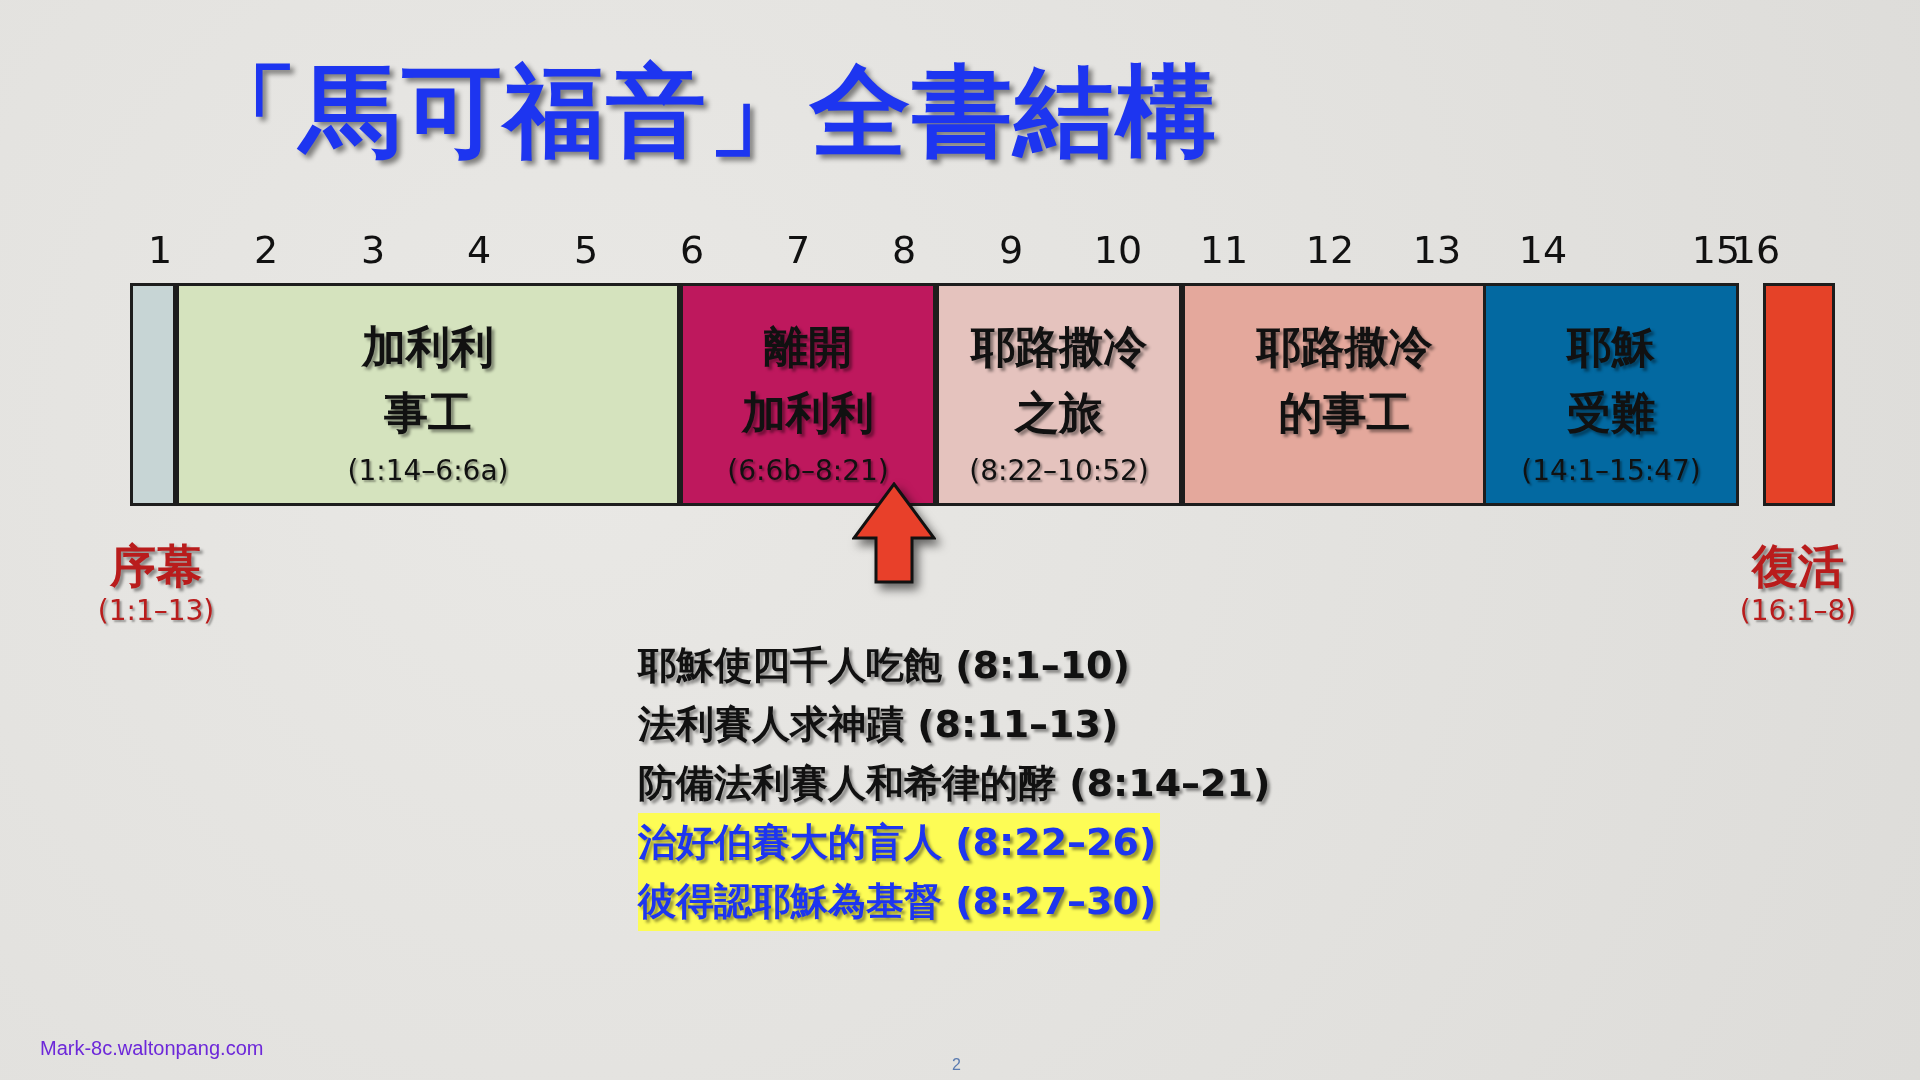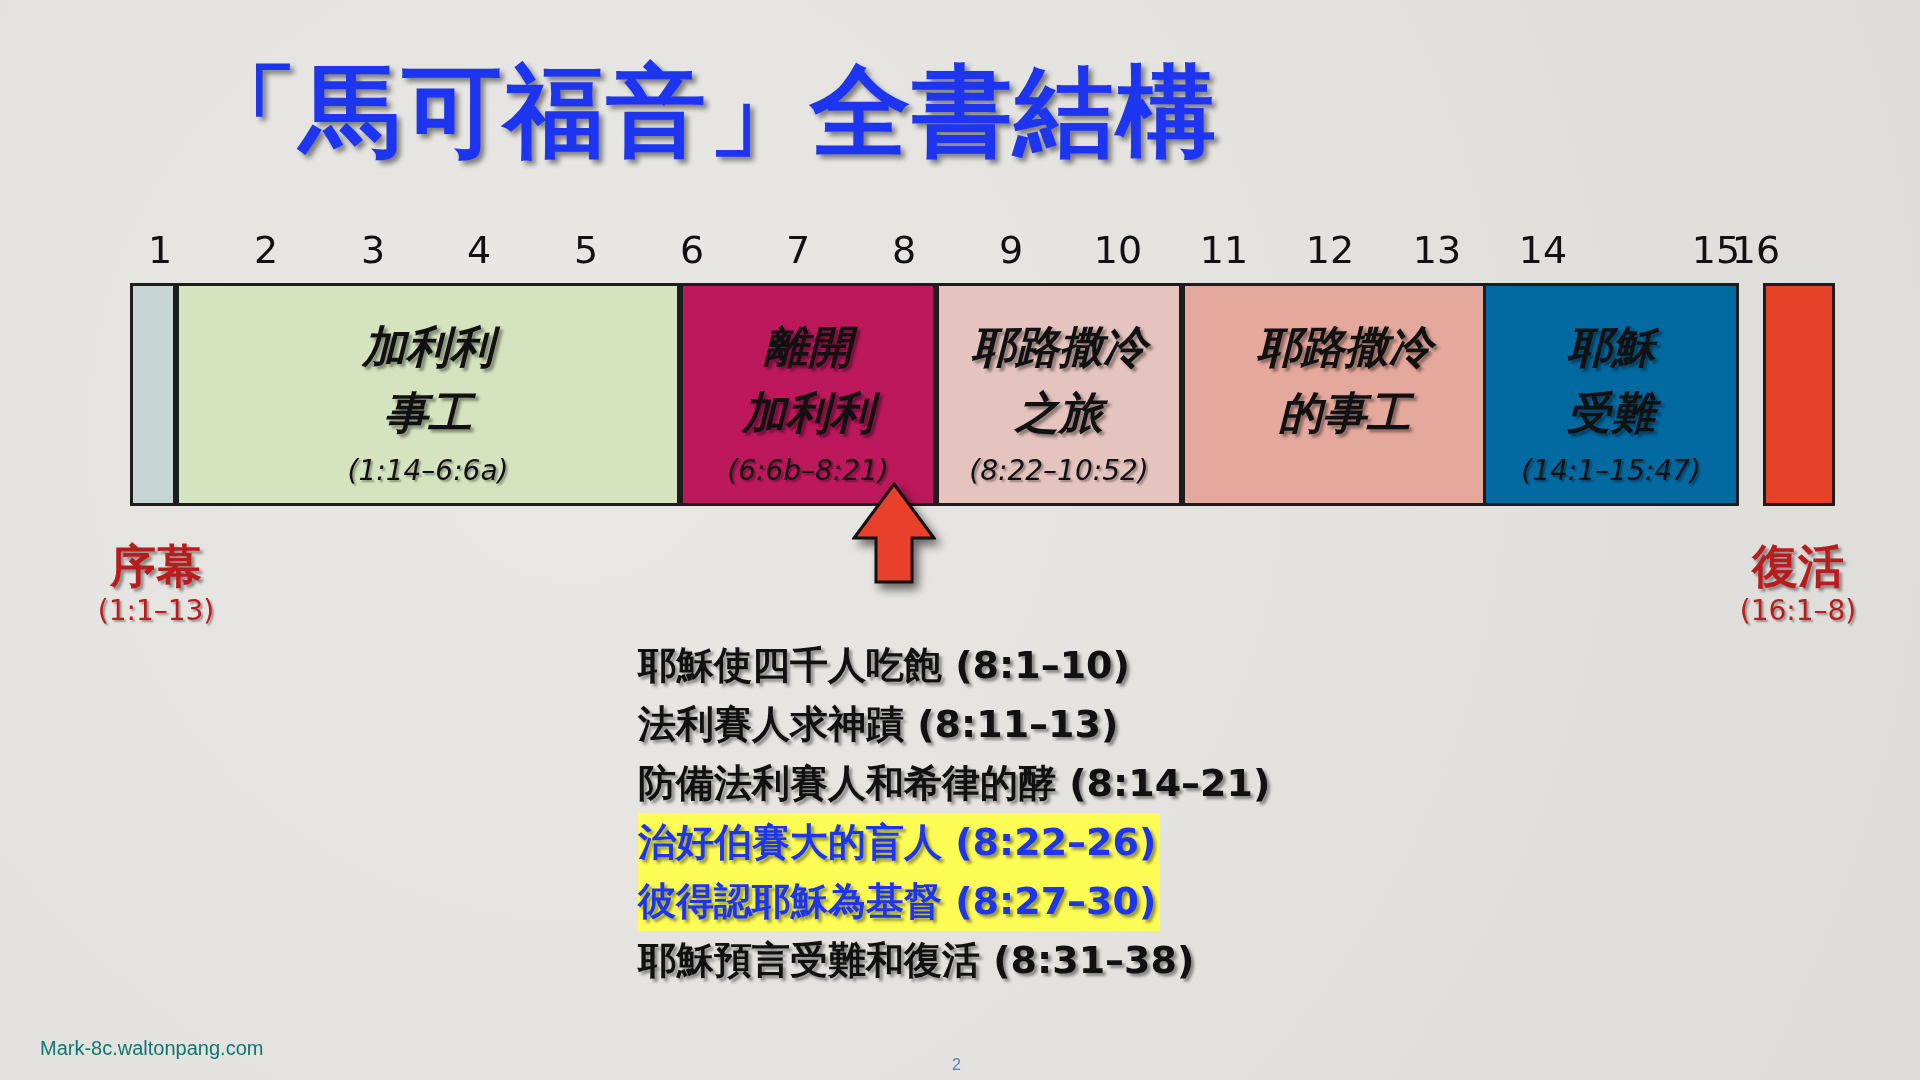--- a/index.html
+++ b/index.html
@@ -17,21 +17,20 @@
   }
   .chap {
     position:absolute; top:228px; width:60px; text-align:center;
     font-size:38px; color:#111; font-family:"DejaVu Sans", sans-serif;
   }
   .box {
     position:absolute; top:283px; height:223px;
     border:3px solid #1d1d1d; box-sizing:border-box;
     display:flex; flex-direction:column; align-items:center;
     color:#111;
-    font-style:italic;
   }
   .box .main {
     margin-top:28px; font-size:44px; font-weight:bold; line-height:66px; text-align:center;
     text-shadow:3px 3px 3px rgba(0,0,0,0.4); white-space:pre;
   }
   .box .ref {
     position:absolute; bottom:16px; left:0; right:0; text-align:center;
     font-size:28px; text-shadow:2px 2px 2px rgba(0,0,0,0.35);
   }
   .side-label {
@@ -44,21 +43,21 @@
     filter:drop-shadow(5px 6px 5px rgba(0,0,0,0.55));
   }
   .events { position:absolute; left:638px; top:636px; }
   .event {
     font-size:38px; font-weight:bold; line-height:59px; height:59px; white-space:nowrap;
     color:#111; text-shadow:3px 3px 3px rgba(0,0,0,0.4); padding-right:4px;
   }
   .event.hl { background:#fdfc55; color:#1d35f0; display:inline-block; }
   .event .ref { font-weight:bold; }
   .footer {
-    position:absolute; left:40px; top:1037px; font-size:20px; color:#0f766e;
+    position:absolute; left:40px; top:1037px; font-size:20px; color:#6d28d9;
     font-family:"Liberation Sans", sans-serif;
   }
   .page {
     position:absolute; left:952px; top:1056px; font-size:16px; color:#5a7bb0;
     font-family:"Liberation Sans", sans-serif;
   }
 </style>
 </head>
 <body>
 
@@ -128,17 +127,16 @@
 <svg class="arrow" viewBox="0 0 84 104">
   <polygon points="42,2 82,56 60,56 60,100 24,100 24,56 2,56" fill="#e8402a" stroke="#111" stroke-width="3" stroke-linejoin="miter"></polygon>
 </svg>
 
 <div class="events">
   <div><span class="event"><span>耶穌使四千人吃飽</span> <span class="ref">(8:1–10)</span></span></div>
   <div><span class="event"><span>法利賽人求神蹟</span> <span class="ref">(8:11–13)</span></span></div>
   <div><span class="event"><span>防備法利賽人和希律的酵</span> <span class="ref">(8:14–21)</span></span></div>
   <div><span class="event hl"><span>治好伯賽大的盲人</span> <span class="ref">(8:22–26)</span></span></div>
   <div><span class="event hl"><span>彼得認耶穌為基督</span> <span class="ref">(8:27–30)</span></span></div>
-  <div><span class="event"><span>耶穌預言受難和復活</span> <span class="ref">(8:31–38)</span></span></div>
 </div>
 
 <div class="footer">Mark-8c.waltonpang.com</div>
 <div class="page">2</div>
 
 </body></html>

